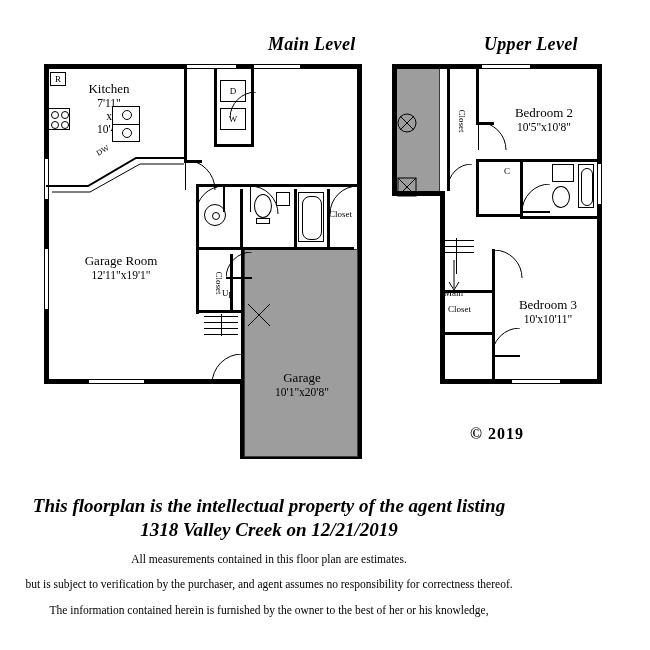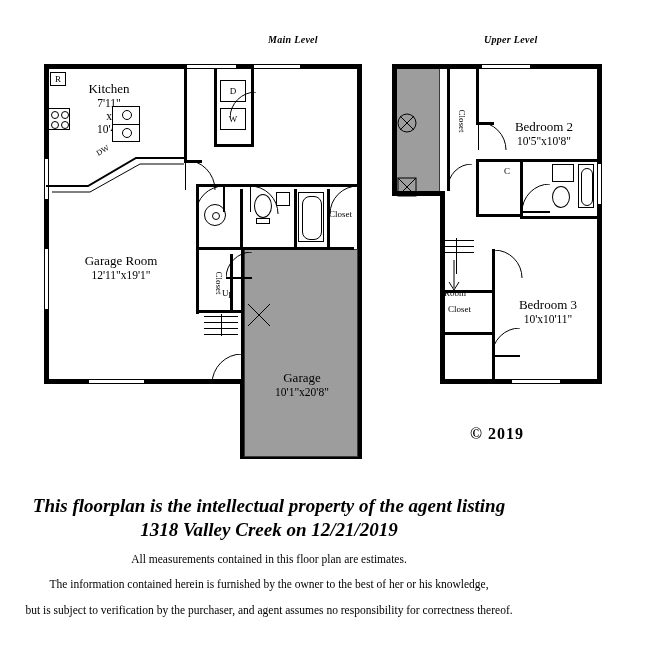--- a/index.html
+++ b/index.html
@@ -21,21 +21,21 @@
     width: 650px;
     height: 650px;
   }
   .abs { position: absolute; }
 
   
   .level-title {
     font-family: "Liberation Serif", serif;
     font-style: italic;
     font-weight: bold;
-    font-size: 10px;
+    font-size: 18px;
     letter-spacing: .3px;
     white-space: nowrap;
     text-align: right;
   }
 
   
   .wall-h, .wall-v {
     background: #000;
   }
   .outer-h { height: 5px; }
@@ -345,38 +345,38 @@
     <div class="abs wall-h inner-h" style="left:84px; top:95px; width:126px;"></div>
     <div class="abs wall-v inner-v" style="left:84px; top:95px; height:58px;"></div>
     <div class="abs wall-h inner-h" style="left:84px; top:150px; width:46px;"></div>
     <div class="abs wall-v inner-v" style="left:128px; top:95px; height:58px;"></div>
     <div class="abs wall-h inner-h" style="left:128px; top:152px; width:82px;"></div>
     <div class="abs wall-v inner-v" style="left:100px; top:185px; height:42px;"></div>
     <div class="abs wall-h inner-h" style="left:52px; top:226px; width:50px;"></div>
     <div class="abs wall-h inner-h" style="left:52px; top:268px; width:50px;"></div>
     <div class="abs wall-v inner-v" style="left:100px; top:226px; height:94px;"></div>
 
-    <div class="abs room-label" style="left:100px; top:56px; width:104px;">
+    <div class="abs room-label" style="left:100px; top:42px; width:104px;">
       <div class="room-name">Bedroom 2</div>
       <div class="room-dims">10'5"x10'8"</div>
     </div>
     <div class="abs room-label" style="left:104px; top:234px; width:104px;">
       <div class="room-name">Bedroom 3</div>
       <div class="room-dims">10'x10'11"</div>
     </div>
 
     <div class="abs" style="left:56px; top:20px; width:26px; height:80px;">
       <div class="vert-label rot-cw" style="position:absolute; left:-14px; top:32px; width:56px; text-align:center;">Closet</div>
     </div>
 
     <div class="abs small-label" style="left:112px; top:102px;">C</div>
 
     <div class="abs small-label" style="left:56px; top:240px;">Closet</div>
 
-    <div class="abs small-label" style="left:52px; top:224px;">Room</div>
+    <div class="abs small-label" style="left:52px; top:224px;">Main</div>
     <div class="abs stair-line" style="left:48px; top:176px; width:34px;"></div>
     <div class="abs stair-line" style="left:48px; top:182px; width:34px;"></div>
     <div class="abs stair-line" style="left:48px; top:188px; width:34px;"></div>
     <div class="abs stair-line-v" style="left:64px; top:174px; height:36px;"></div>
     <svg class="abs" style="left:54px; top:196px; width:16px; height:34px;" viewBox="0 0 16 34">
       <line x1="8" y1="0" x2="8" y2="28" stroke="#000" stroke-width="1"></line>
       <polyline points="3,22 8,30 13,22" fill="none" stroke="#000" stroke-width="1"></polyline>
     </svg>
 
     <svg class="abs" style="left:4px; top:48px; width:22px; height:22px;" viewBox="0 0 22 22">
@@ -415,17 +415,17 @@
       <path d="M24,0 A24,24 0 0 0 0,24" fill="none" stroke="#000" stroke-width="1"></path>
     </svg>
   </div>
 
   <div class="abs copyright" style="left:470px; top:425px;">© 2019</div>
 
   <div class="footer">
     <div class="footer-main">This floorplan is the intellectual property of the agent listing</div>
     <div class="footer-main">1318 Valley Creek on 12/21/2019</div>
     <div class="footer-sub">All measurements contained in this floor plan are estimates.</div>
+    <div class="footer-sub">but is subject to verification by the purchaser, and agent assumes no responsibility for correctness thereof.</div>
     <div class="footer-sub">The information contained herein is furnished by the owner to the best of her or his knowledge,</div>
-    <div class="footer-sub">but is subject to verification by the purchaser, and agent assumes no responsibility for correctness thereof.</div>
   </div>
 
 </div>
 
 </body></html>

